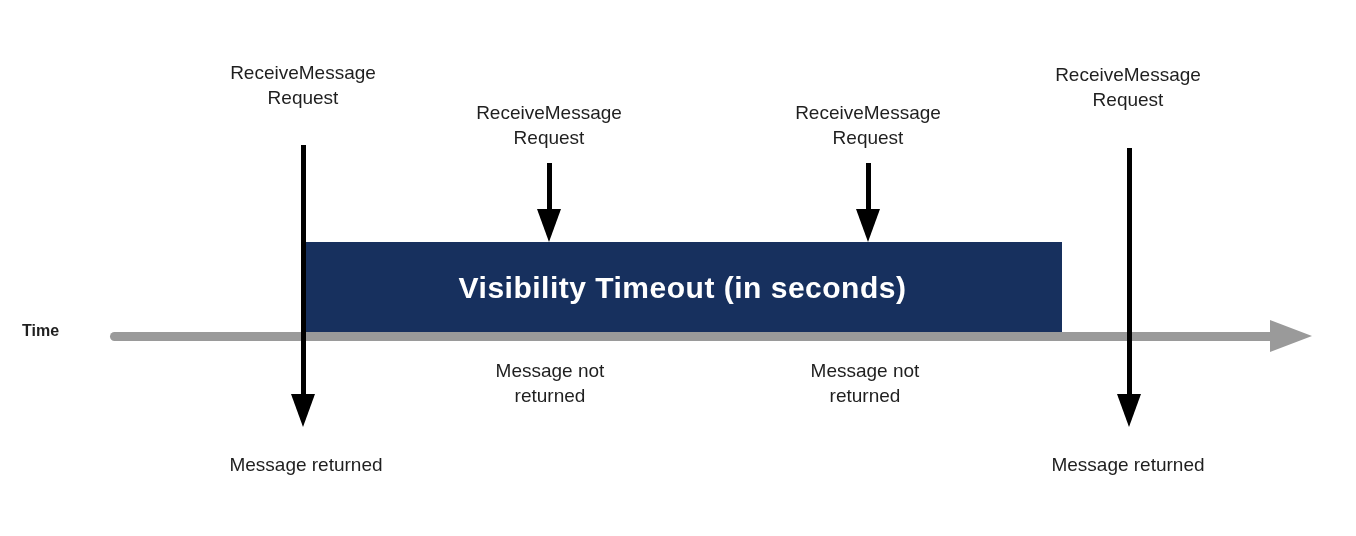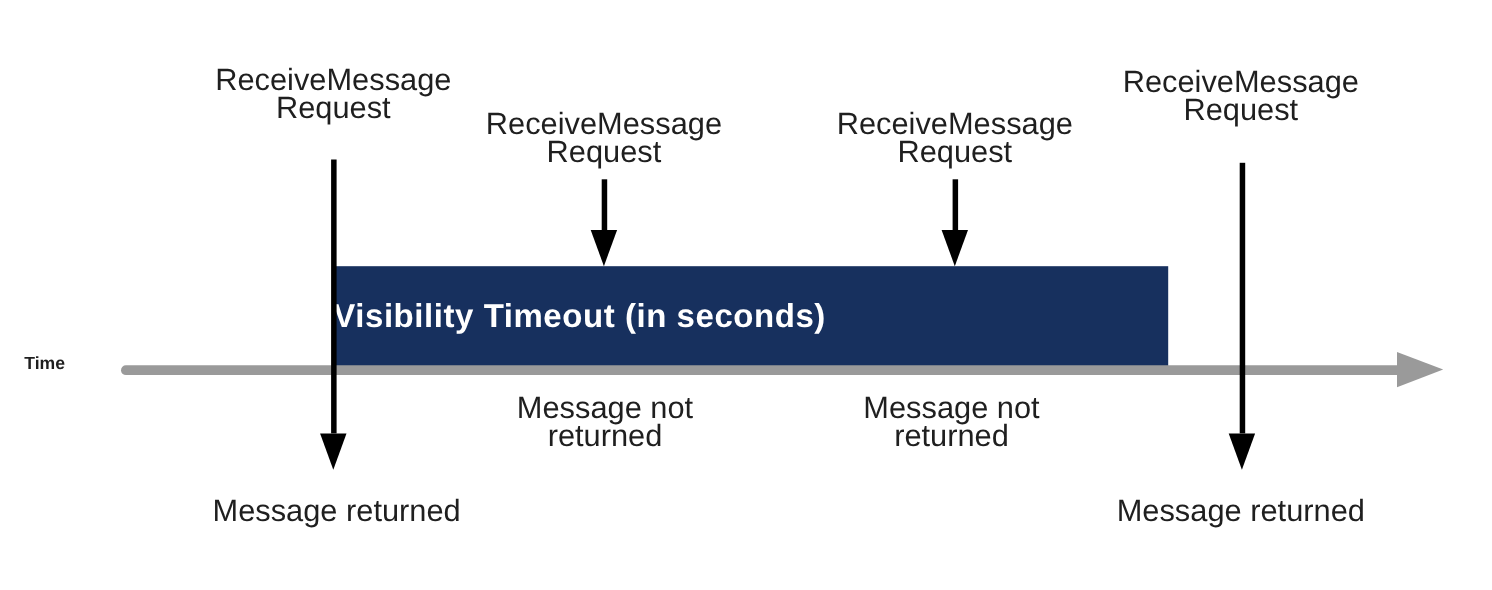--- a/index.html
+++ b/index.html
@@ -12,21 +12,21 @@
     position: relative;
     width: 1356px;
     height: 536px;
     background: #ffffff;
     overflow: hidden;
   }
   .label {
     position: absolute;
     text-align: center;
     color: var(--label_text, #1f1f1f);
-    font-size: 28px;
+    font-size: 19px;
     line-height: 25px;
     white-space: nowrap;
   }
   .label .line { display: block; }
   
   .v-arrow { position: absolute; }
   .v-arrow .shaft {
     position: absolute;
     left: -2.5px;
     top: 0;
@@ -45,20 +45,21 @@
   
   .timeout-bar {
     position: absolute;
     left: 303px;
     top: 242px;
     width: 759px;
     height: 91px;
     background: var(--bar_fill, #17305e);
     display: flex;
     align-items: center;
+    justify-content: center;
   }
   .timeout-bar .bar-title {
     color: var(--bar_text, #ffffff);
     font-size: 30px;
     font-weight: bold;
     letter-spacing: 0.5px;
   }
   
   .timeline-shaft {
     position: absolute;

